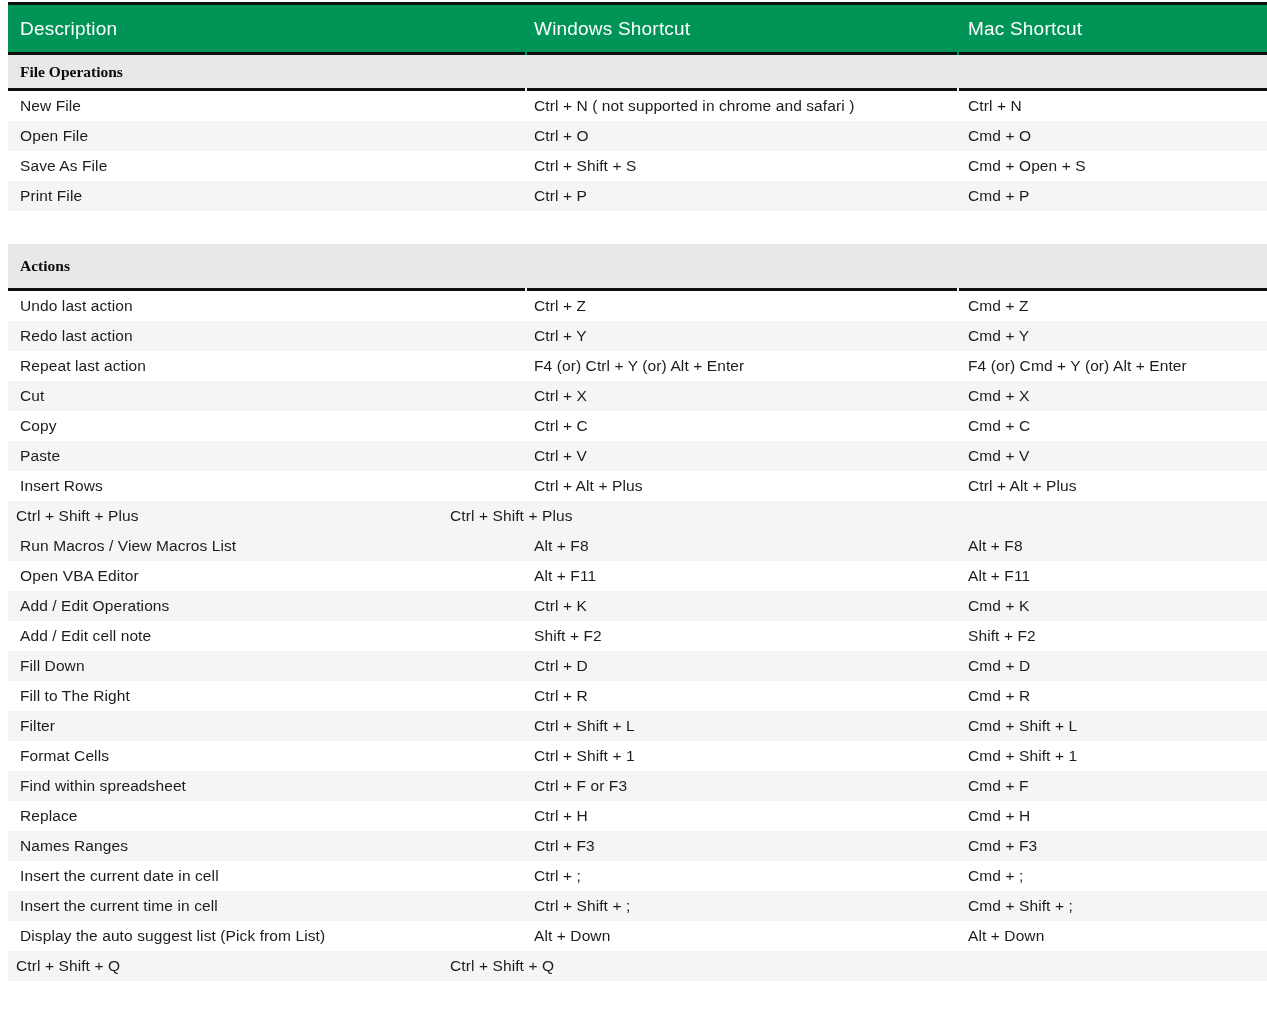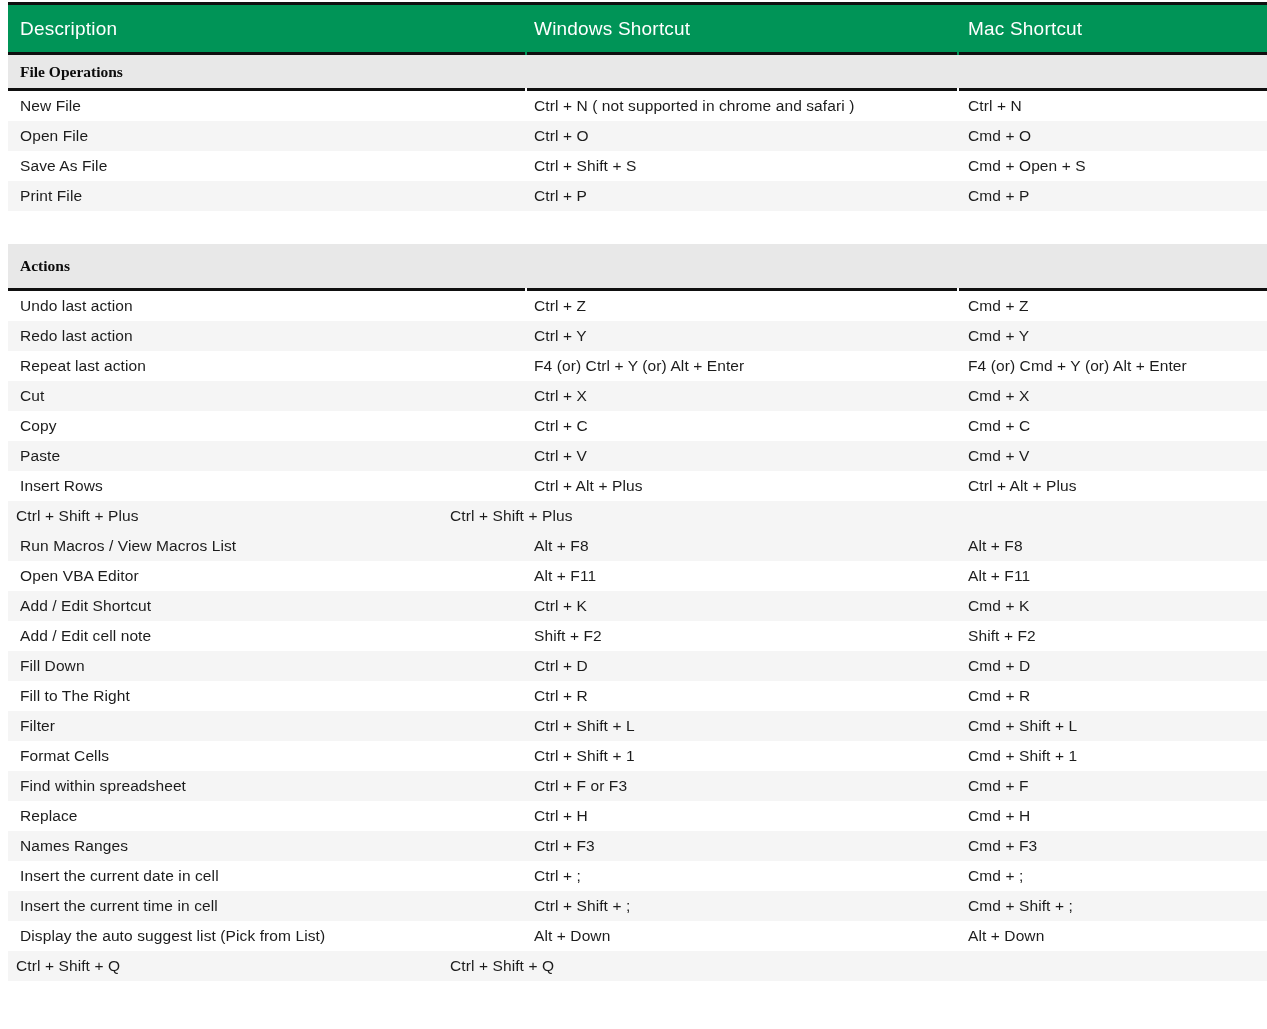--- a/index.html
+++ b/index.html
@@ -128,21 +128,21 @@
         <div class="c1 cell">Run Macros / View Macros List</div>
         <div class="c2 cell">Alt + F8</div>
         <div class="c3 cell">Alt + F8</div>
       </div>
       <div class="row">
         <div class="c1 cell">Open VBA Editor</div>
         <div class="c2 cell">Alt + F11</div>
         <div class="c3 cell">Alt + F11</div>
       </div>
       <div class="row alt">
-        <div class="c1 cell">Add / Edit Shortcut</div>
+        <div class="c1 cell">Add / Edit Operations</div>
         <div class="c2 cell">Ctrl + K</div>
         <div class="c3 cell">Cmd + K</div>
       </div>
       <div class="row">
         <div class="c1 cell">Add / Edit cell note</div>
         <div class="c2 cell">Shift + F2</div>
         <div class="c3 cell">Shift + F2</div>
       </div>
       <div class="row alt">
         <div class="c1 cell">Fill Down</div>

